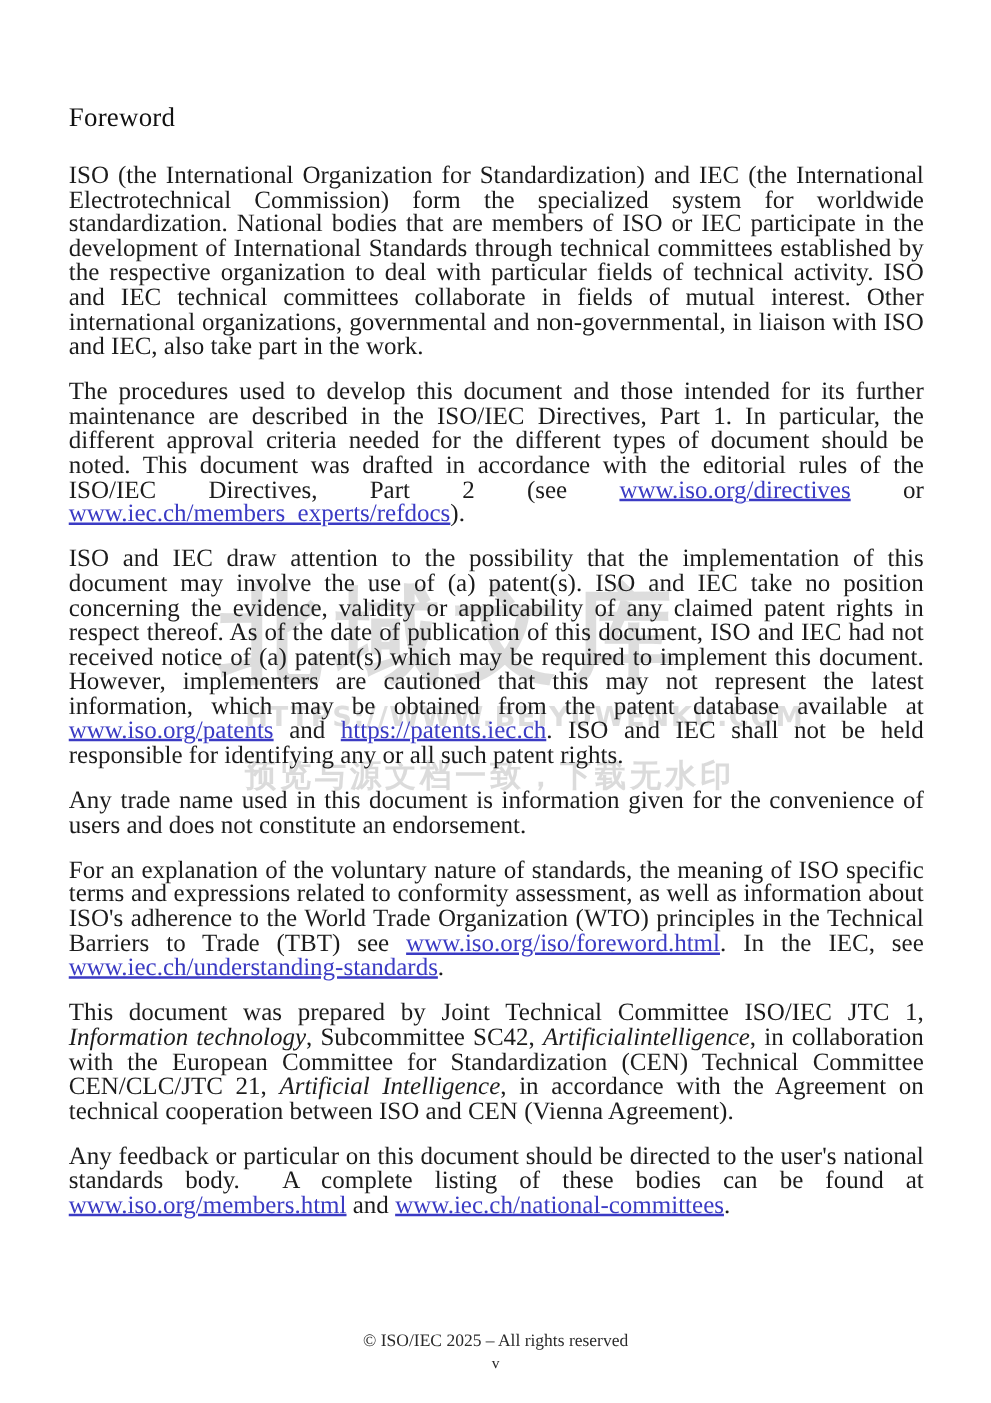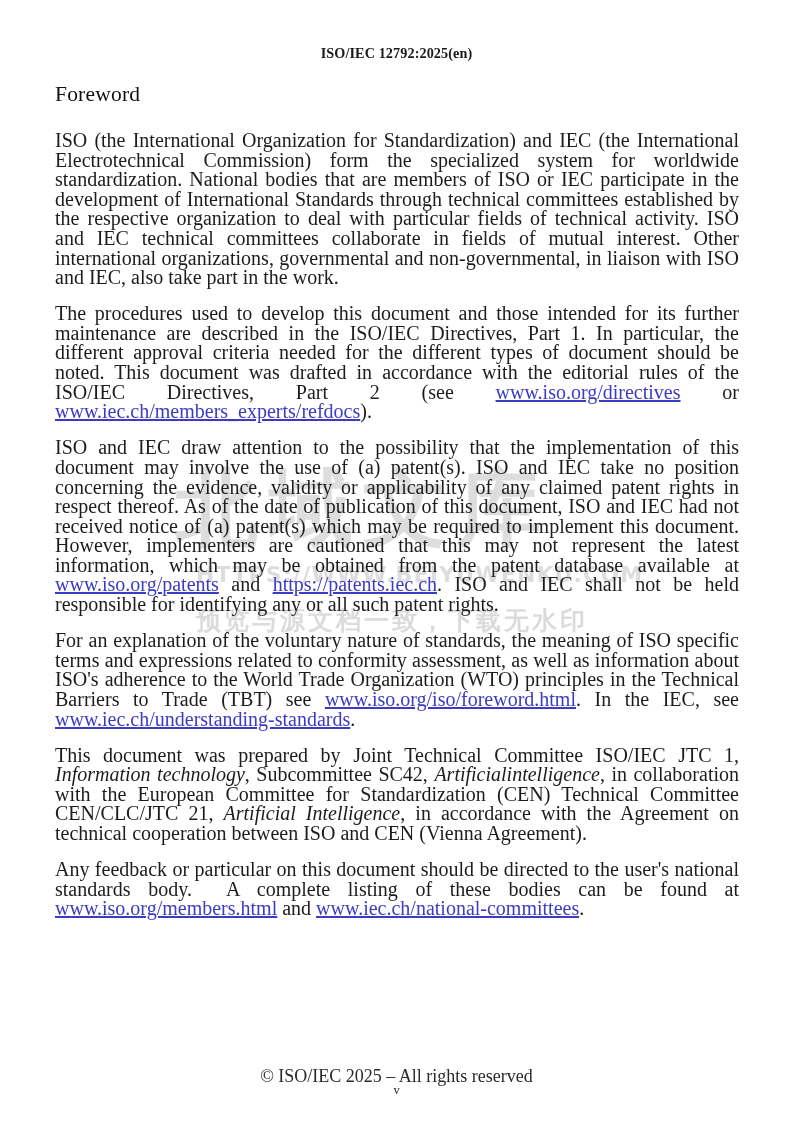--- a/index.html
+++ b/index.html
@@ -123,21 +123,21 @@
 
   
   .gap { display: inline-block; width: 34px; }
 
   .footer {
     position: absolute;
     left: 0;
     top: 1066px;
     width: 793px;
     text-align: center;
-    font-size: 18px;
+    font-size: 14px;
     color: #2a2a2a;
   }
   .folio {
     position: absolute;
     left: 0;
     top: 1083px;
     width: 793px;
     text-align: center;
     font-size: 12.4px;
     color: #2a2a2a;
@@ -149,38 +149,40 @@
 <div class="page">
 
   <div class="watermark-layer">
     <div class="wm-big">北域文库</div>
     <div class="wm-url">HTTPS://WWW.BEIYUWENKU.COM</div>
     <div class="wm-cn">预览与源文档一致，下载无水印</div>
   </div>
 
   <div class="content">
 
-    <div class="running-head">ISO/IEC 12792:2025(en)</div>
 
     <div class="body-col">
 
       <h1 class="foreword">Foreword</h1>
 
       <p class="para">
         <span>ISO (the International Organization for Standardization) and IEC (the International Electrotechnical Commission) form the specialized system for worldwide standardization. National bodies that are members of ISO or IEC participate in the development of International Standards through technical committees established by the respective organization to deal with particular fields of technical activity. ISO and IEC technical committees collaborate in fields of mutual interest. Other international organizations, governmental and non-governmental, in liaison with ISO and IEC, also take part in the work.</span>
       </p>
 
       <p class="para">
         <span>The procedures used to develop this document and those intended for its further maintenance are described in the ISO/IEC Directives, Part 1. In particular, the different approval criteria needed for the different types of document should be noted. This document was drafted in accordance with the editorial rules of the ISO/IEC Directives, Part 2 (see </span><a class="lnk" href="#">www.iso.org/directives</a><span> or </span><a class="lnk" href="#">www.iec.ch/members_experts/refdocs</a><span>).</span>
       </p>
 
       <p class="para">
         <span>ISO and IEC draw attention to the possibility that the implementation of this document may involve the use of (a) patent(s). ISO and IEC take no position concerning the evidence, validity or applicability of any claimed patent rights in respect thereof. As of the date of publication of this document, ISO and IEC had not received notice of (a) patent(s) which may be required to implement this document. However, implementers are cautioned that this may not represent the latest information, which may be obtained from the patent database available at </span><a class="lnk" href="#">www.iso.org/patents</a><span> and </span><a class="lnk" href="#">https://patents.iec.ch</a><span>. ISO and IEC shall not be held responsible for identifying any or all such patent rights.</span>
       </p>
 
+      <p class="para">
+        <span>Any trade name used in this document is information given for the convenience of users and does not constitute an endorsement.</span>
+      </p>
 
       <p class="para">
         <span>For an explanation of the voluntary nature of standards, the meaning of ISO specific terms and expressions related to conformity assessment, as well as information about ISO's adherence to the World Trade Organization (WTO) principles in the Technical Barriers to Trade (TBT) see </span><a class="lnk" href="#">www.iso.org/iso/foreword.html</a><span>. In the IEC, see </span><a class="lnk" href="#">www.iec.ch/understanding-standards</a><span>.</span>
       </p>
 
       <p class="para">
         <span>This document was prepared by Joint Technical Committee ISO/IEC JTC 1, </span><span class="ital">Information technology</span><span>, Subcommittee SC42, </span><span class="ital">Artificialintelligence</span><span>, in collaboration with the European Committee for Standardization (CEN) Technical Committee CEN/CLC/JTC 21, </span><span class="ital">Artificial Intelligence</span><span>, in accordance with the Agreement on technical cooperation between ISO and CEN (Vienna Agreement).</span>
       </p>
 
       <p class="para">

